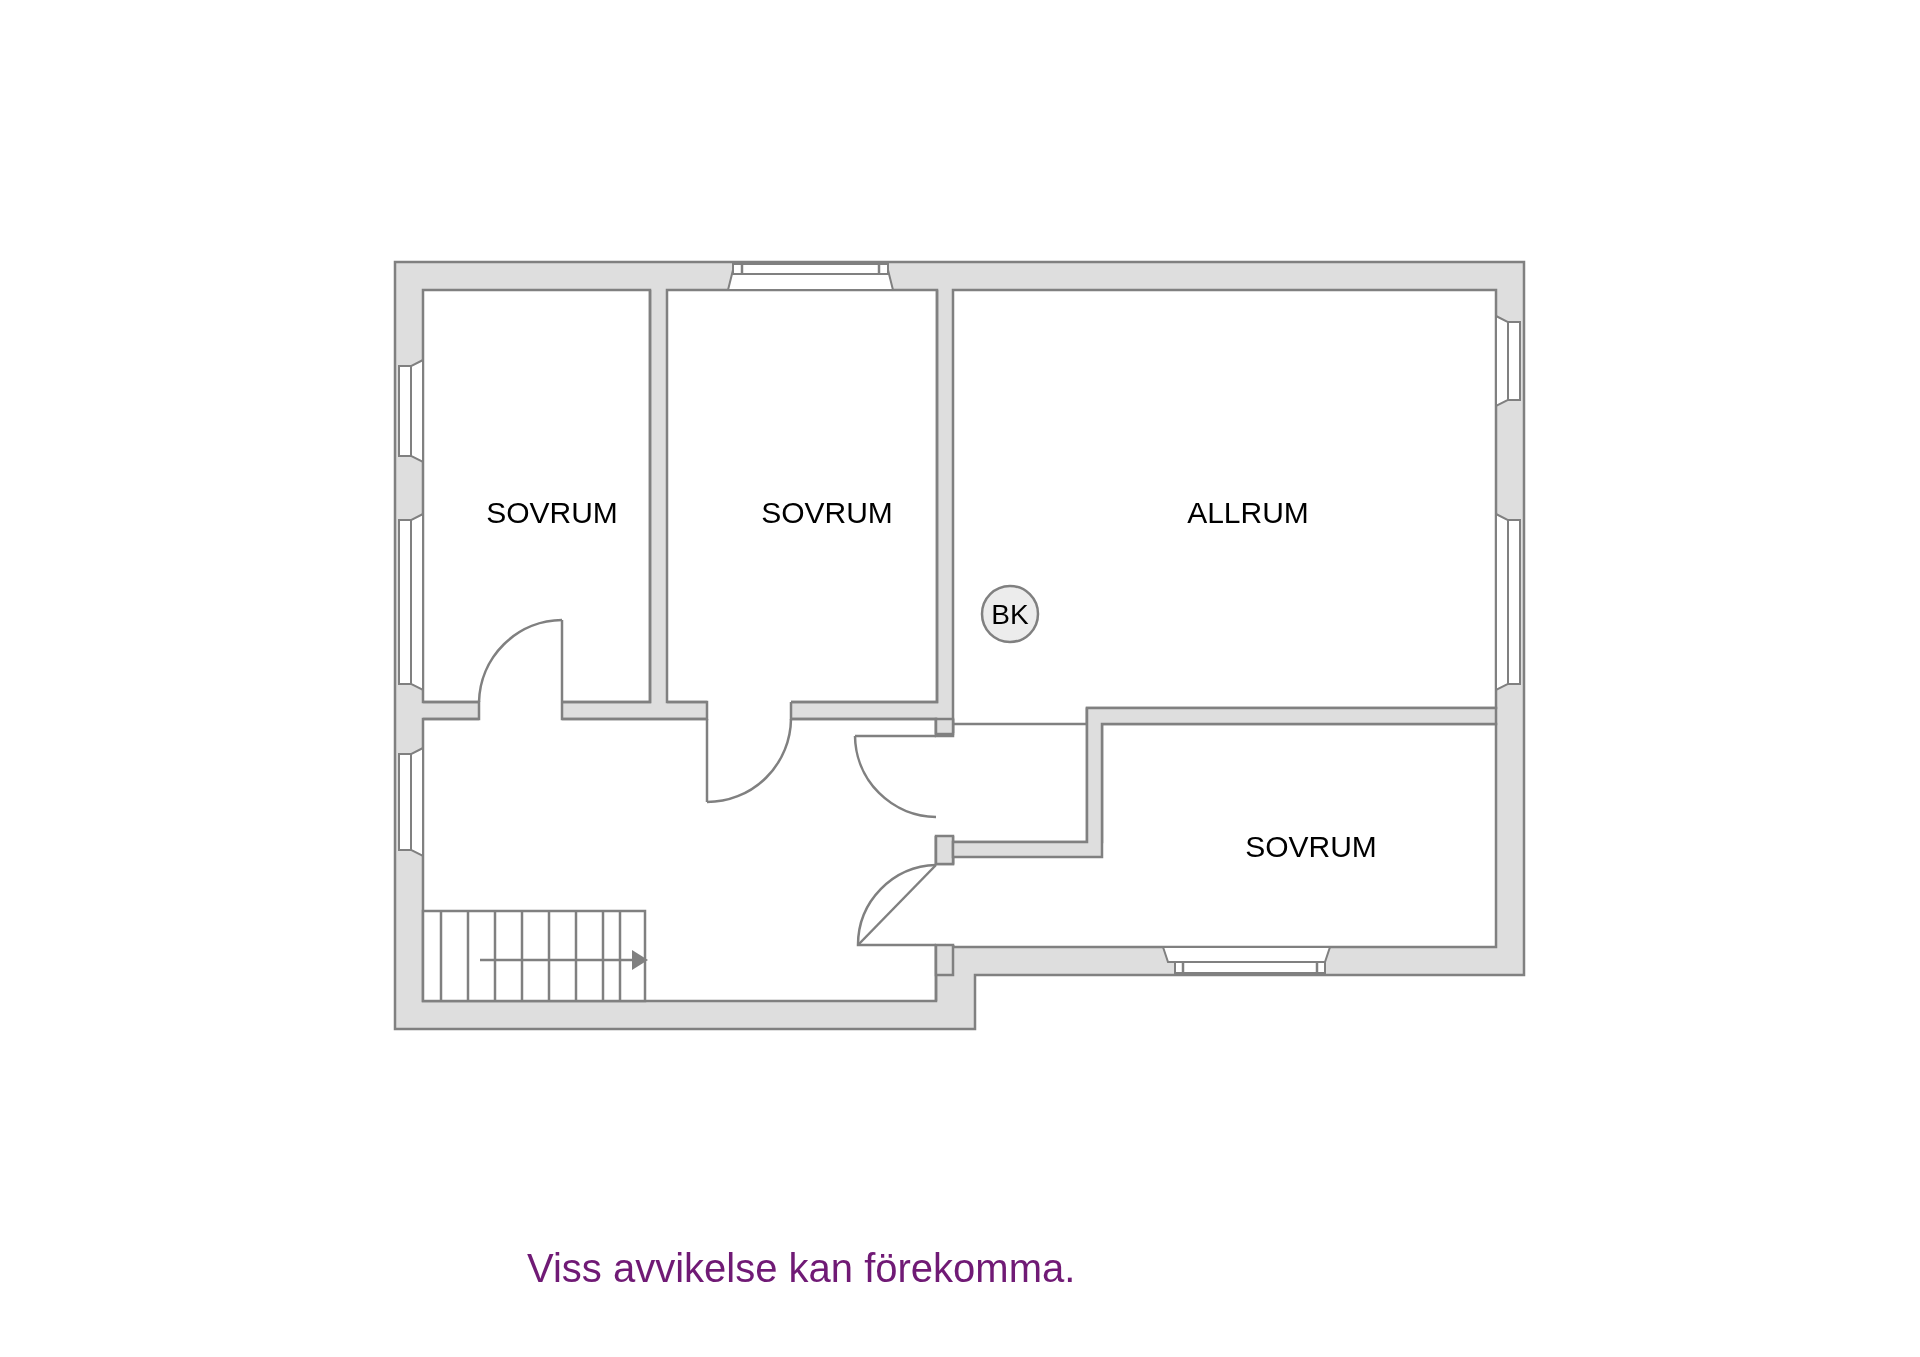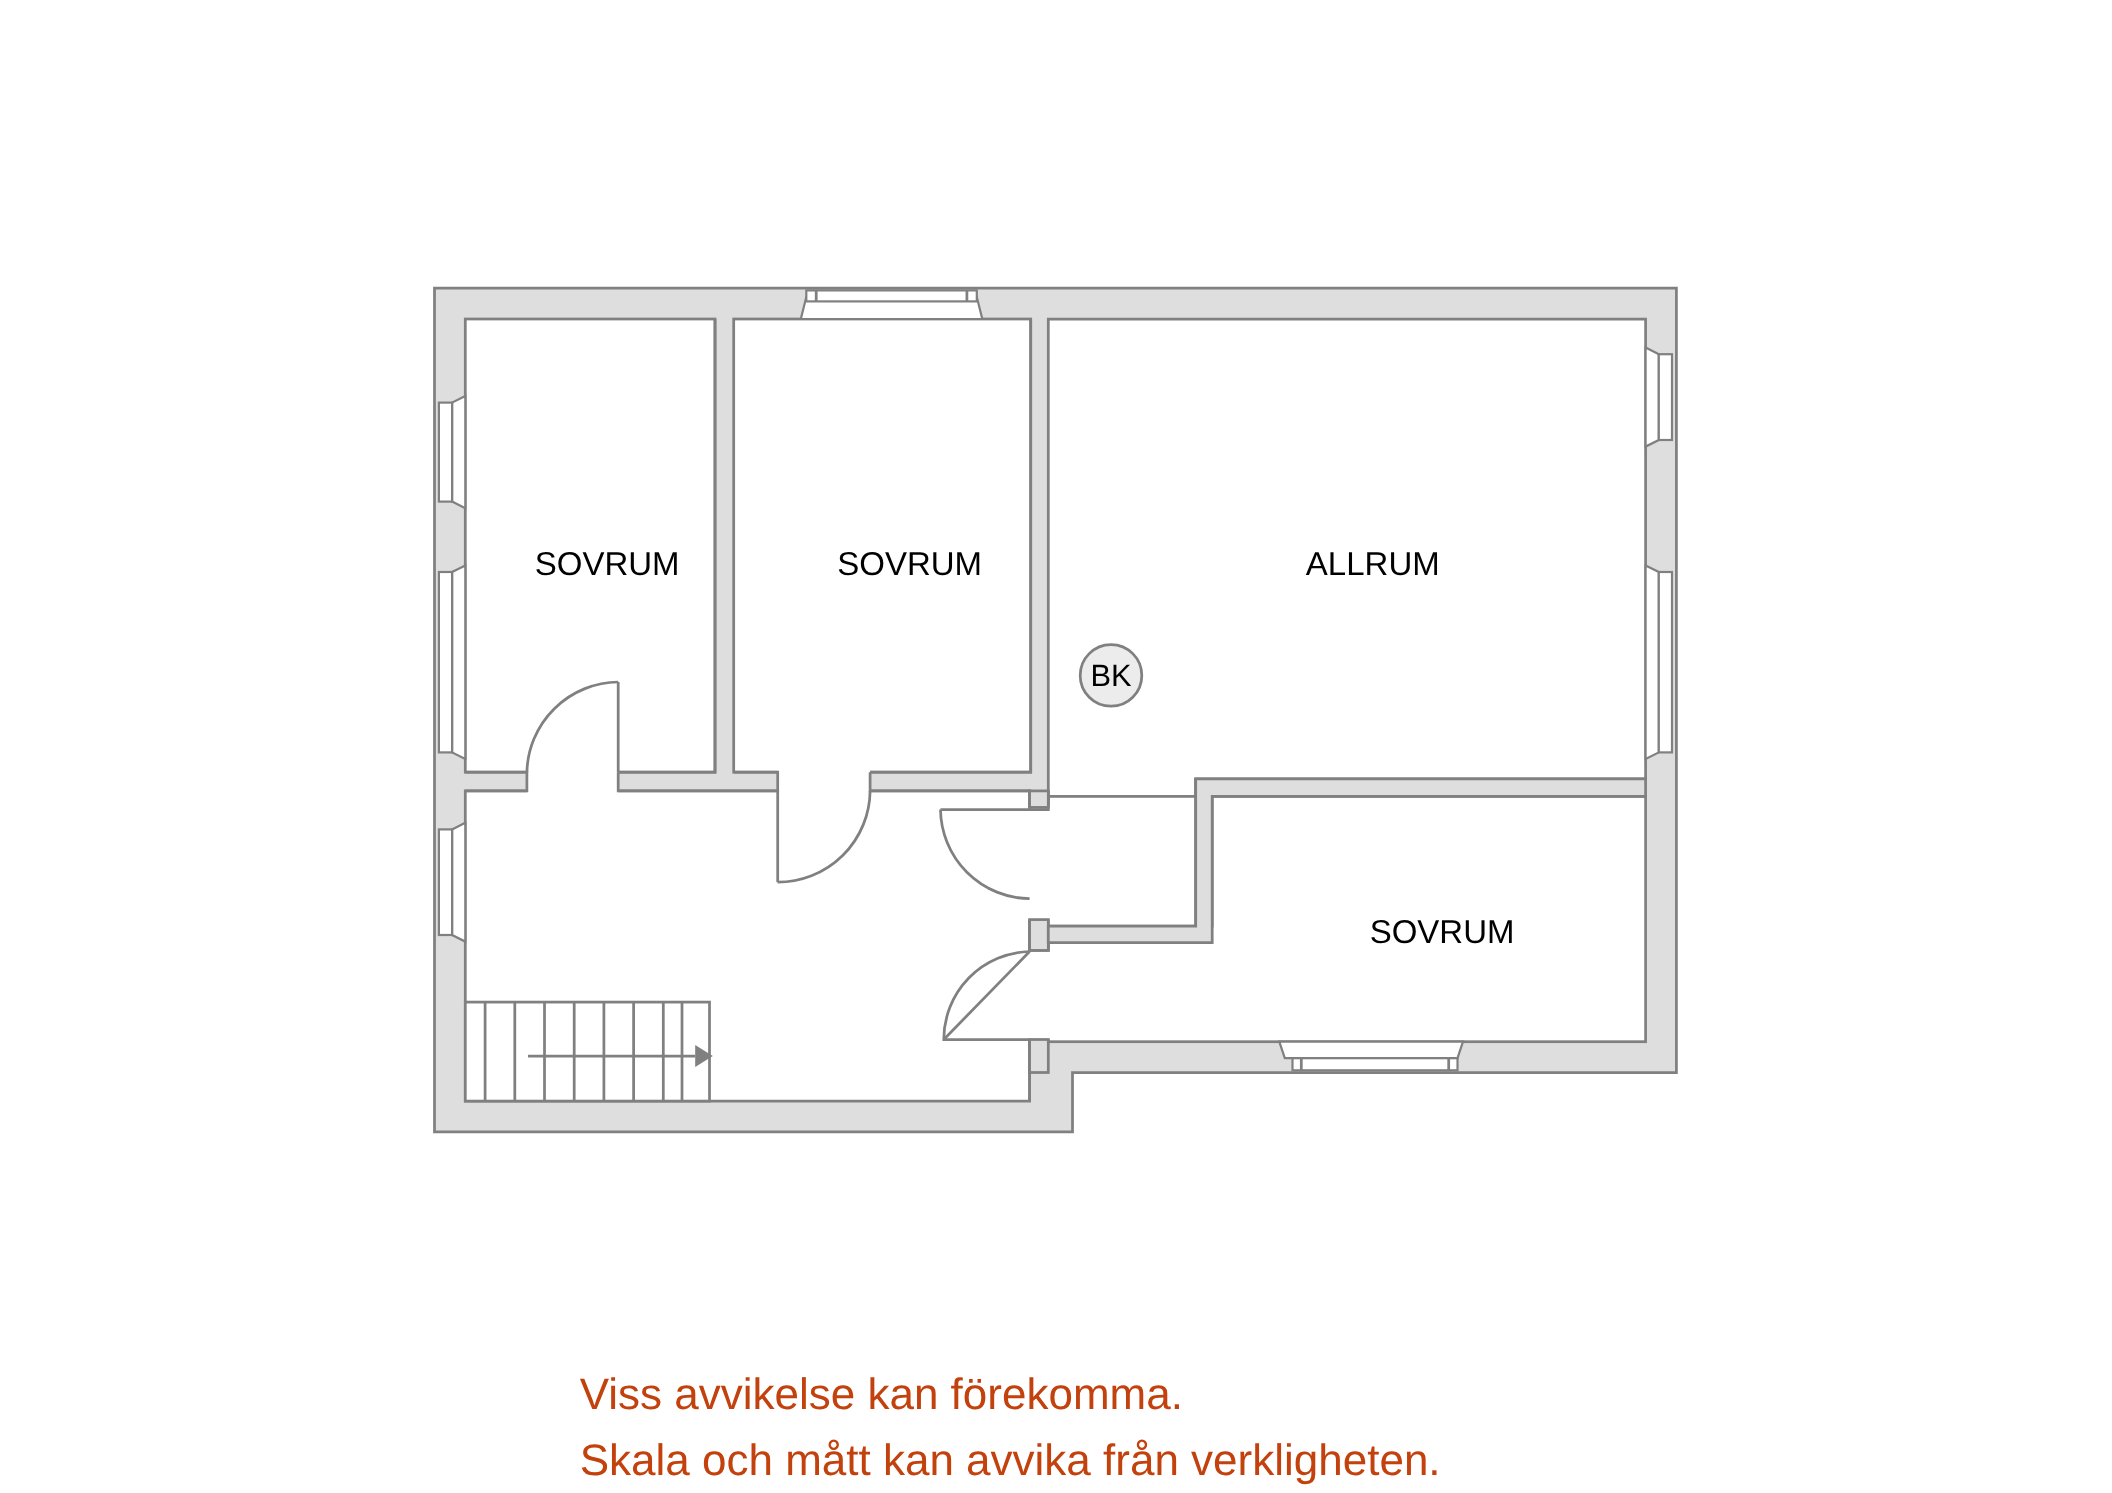--- a/index.html
+++ b/index.html
@@ -6,21 +6,21 @@
     body { width: 1920px; height: 1357px; position: relative; overflow: hidden; }
     #plan { position: absolute; left: 0; top: 0; width: 1920px; height: 1357px; }
     .wall { fill: #dedede; stroke: #808080; stroke-width: 2.5; stroke-linejoin: miter; }
     .room { fill: #ffffff; stroke: #808080; stroke-width: 2.5; }
     .line { fill: none; stroke: #808080; stroke-width: 2.5; }
     .win { fill: #ffffff; stroke: #808080; stroke-width: 2; }
     .label { font-family: "Liberation Sans", sans-serif; font-size: 30px; fill: #000; }
     .bk-text { font-family: "Liberation Sans", sans-serif; font-size: 28px; fill: #000; }
     .disclaimer {
       position: absolute; left: 527px; top: 1238px;
-      font-family: "Liberation Sans", sans-serif; font-size: 40px; line-height: 60px; color: #c2410c;
+      font-family: "Liberation Sans", sans-serif; font-size: 40px; line-height: 60px; color: #701a75;
     }
   </style>
 </head>
 <body>
 
 <svg id="plan" viewBox="0 0 1920 1357" xmlns="http://www.w3.org/2000/svg">
 
   <path class="wall" d="M395,262 L1524,262 L1524,975 L975,975 L975,1029 L395,1029 Z"></path>
 
   <rect class="room" x="423" y="290" width="227" height="412"></rect>
@@ -121,14 +121,13 @@
   <text class="label" x="1311" y="857" text-anchor="middle">SOVRUM</text>
 
   <g>
     <circle cx="1010" cy="614" r="28" fill="#ececec" stroke="#808080" stroke-width="2.5"></circle>
     <text class="bk-text" x="1010" y="624" text-anchor="middle">BK</text>
   </g>
 </svg>
 
 <div class="disclaimer">
   <div>Viss avvikelse kan förekomma.</div>
-  <div>Skala och mått kan avvika från verkligheten.</div>
 </div>
 
 </body></html>

